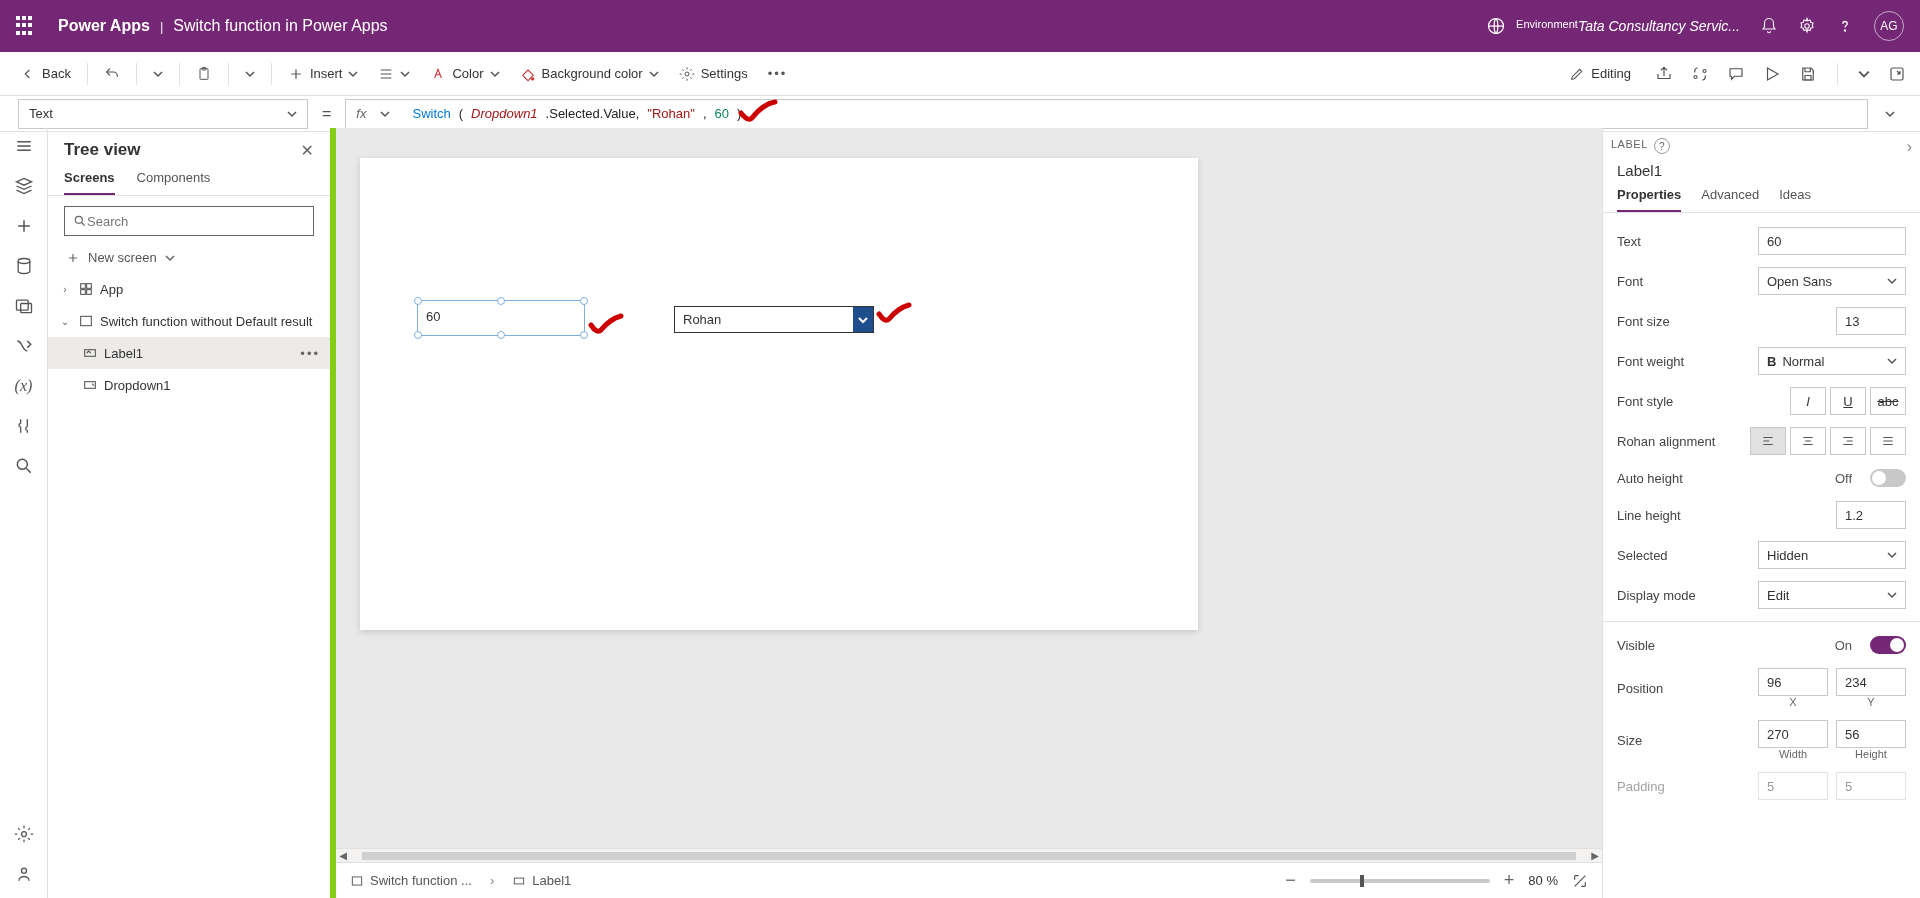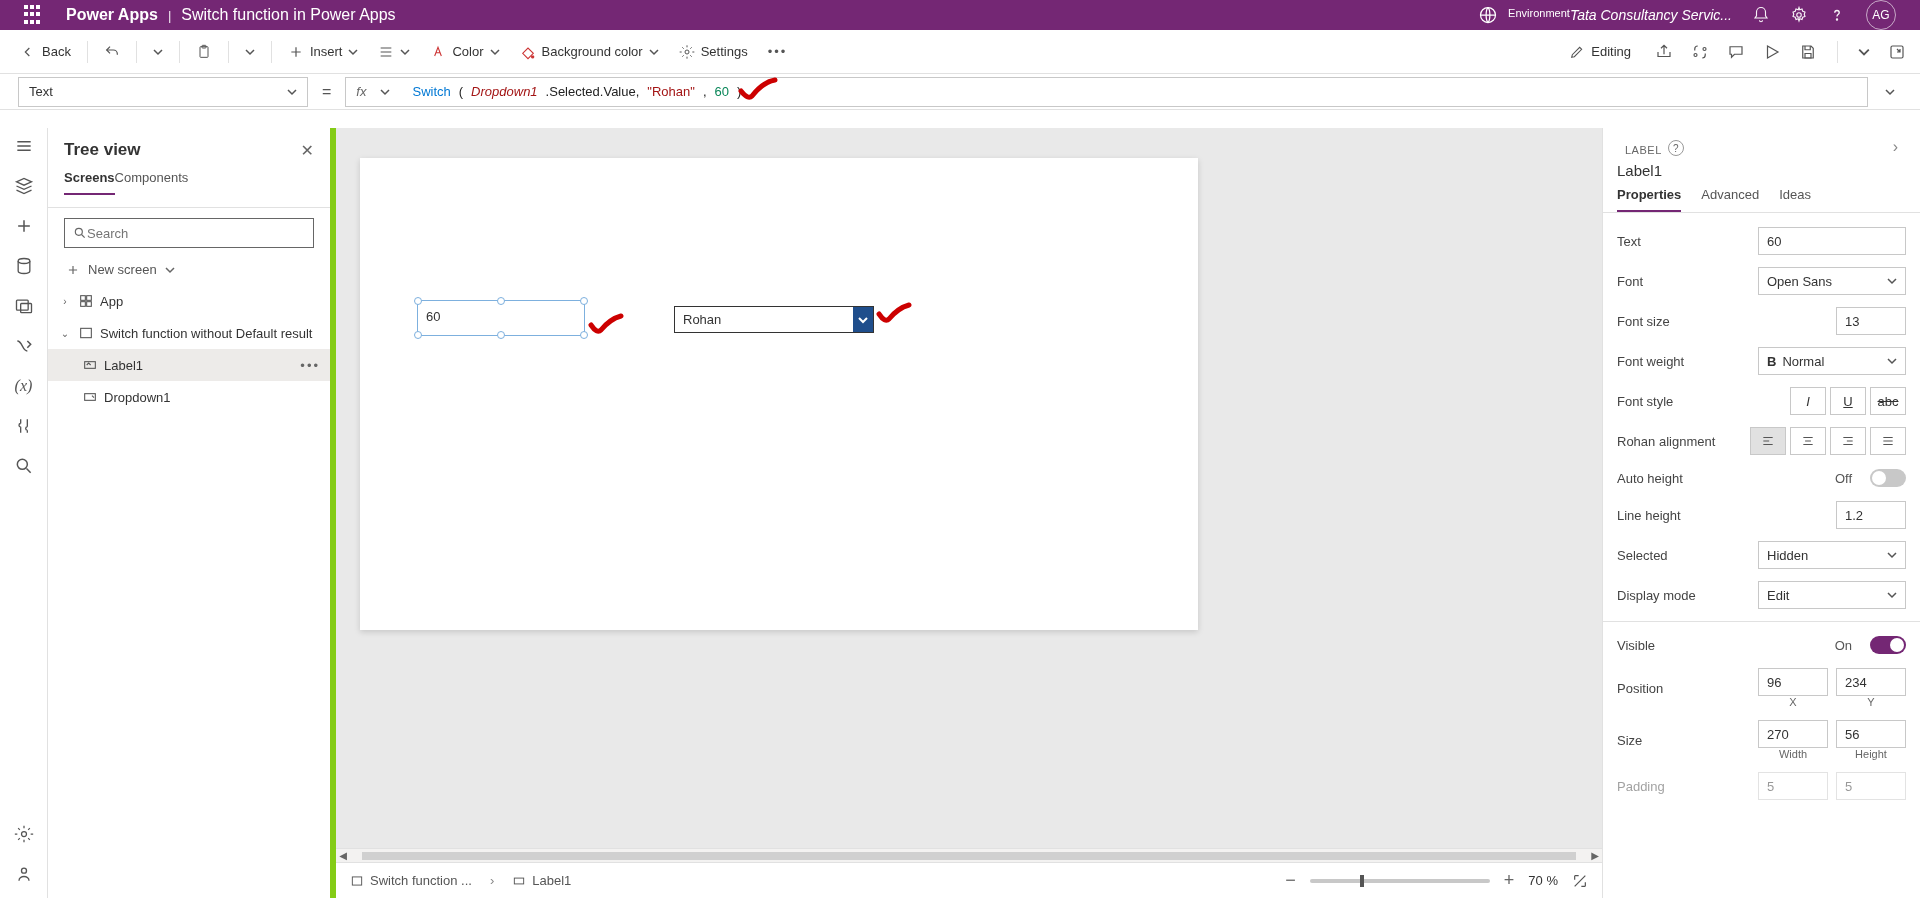--- a/index.html
+++ b/index.html
@@ -1,19 +1,19 @@
 <!DOCTYPE html>
 <html><head>
 <meta charset="utf-8">
 <style>
 * { margin:0; padding:0; box-sizing:border-box; font-family:"Segoe UI",sans-serif; }
 body { background:#fff; overflow:hidden; font-size:13px; color:#333; }
 
 
-.top-header { height:30px; background:#742774; color:#fff; display:flex; align-items:center; padding:0 24px; }
+.top-header { height:52px; background:#742774; color:#fff; display:flex; align-items:center; padding:0 16px; }
 .waffle { width:20px; height:20px; display:flex; flex-wrap:wrap; gap:2px; margin-right:22px; cursor:pointer; }
 .waffle span { width:4px; height:4px; background:#fff; }
 .app-title { font-size:16px; font-weight:600; }
 .divider-v { margin:0 10px; font-weight:300; opacity:.9; }
 .page-title { font-size:16px; font-weight:500; }
 .header-right { margin-left:auto; display:flex; align-items:center; gap:20px; }
 .env-block { display:flex; align-items:center; gap:10px; }
 .env-icon { width:20px; height:20px; }
 .env-text { display:flex; flex-direction:row; line-height:1.2; }
 .env-label { font-size:11px; }
@@ -50,21 +50,21 @@
 .rail { width:48px; border-right:1px solid #e1e1e1; display:flex; flex-direction:column; align-items:center; padding-top:8px; gap:20px; }
 .rail-icon { width:20px; height:20px; cursor:pointer; color:#555; }
 .rail .active { color:#742774; }
 .rail-bottom { margin-top:auto; display:flex; flex-direction:column; gap:20px; padding-bottom:14px; align-items:center; }
 
 
 .tree-panel { width:288px; border-right:6px solid #84cc16; display:flex; flex-direction:column; }
 .tree-head { display:flex; align-items:center; justify-content:space-between; padding:12px 16px 4px; }
 .tree-title { font-size:17px; font-weight:600; }
 .close-x { cursor:pointer; color:#666; font-size:16px; }
-.ttabs { display:flex; padding:6px 16px 12px; border-bottom:1px solid #e1e1e1; }
+.ttabs { display:flex; gap:22px; padding:6px 16px 0; border-bottom:1px solid #e1e1e1; }
 .ttab { padding-bottom:8px; cursor:pointer; color:#555; }
 .ttab.active { color:#333; border-bottom:2px solid #742774; font-weight:600; }
 .search-wrap { padding:10px 16px; }
 .searchbox { height:30px; border:1px solid #666; display:flex; align-items:center; padding:0 8px; }
 .searchbox input { border:none; outline:none; flex:1; font-size:13px; }
 .newscreen { display:flex; align-items:center; gap:8px; padding:4px 18px 8px; color:#555; cursor:pointer; }
 .tree-body { flex:1; overflow:auto; }
 .tnode { display:flex; align-items:center; height:32px; padding:0 10px; gap:6px; cursor:pointer; }
 .tnode.selected { background:#edebe9; }
 .tcaret { width:14px; text-align:center; color:#666; font-size:10px; }
@@ -88,21 +88,21 @@
 
 .status-bar { height:36px; border-top:1px solid #e1e1e1; display:flex; align-items:center; padding:0 14px; gap:18px; background:#fff; }
 .bc { display:flex; align-items:center; gap:6px; color:#555; cursor:pointer; }
 .bc-sep { color:#888; }
 .status-right { margin-left:auto; display:flex; align-items:center; gap:14px; }
 .zoom-slider { width:180px; height:4px; background:#c8c8c8; position:relative; border-radius:2px; }
 .zoom-thumb { position:absolute; top:-4px; width:4px; height:12px; background:#555; }
 
 
 .ppanel { width:318px; border-left:1px solid #e1e1e1; display:flex; flex-direction:column; overflow:auto; }
-.ppanel-head { padding:10px 22px 4px; display:flex; align-items:flex-end; gap:6px; color:#666; }
+.ppanel-head { padding:10px 8px 4px; display:flex; align-items:flex-start; gap:6px; color:#666; }
 .ppanel-head .q { width:16px;height:16px;border:1px solid #999;border-radius:50%;display:flex;align-items:center;justify-content:center;font-size:10px; }
 .elname { padding:2px 14px 8px; font-size:15px; }
 .ptabs { display:flex; gap:20px; padding:0 14px; border-bottom:1px solid #e1e1e1; }
 .ptab { padding-bottom:8px; cursor:pointer; color:#555; font-size:13px; }
 .ptab.active { color:#333; border-bottom:2px solid #742774; font-weight:600; }
 .prow { display:flex; align-items:center; padding:6px 14px; gap:10px; min-height:34px; }
 .prow .plab { flex:1; color:#444; }
 .pfield { width:148px; height:28px; border:1px solid #c8c8c8; padding:0 8px; display:flex; align-items:center; justify-content:space-between; }
 .pfield.small { width:70px; }
 .toggle { width:36px; height:18px; border-radius:9px; background:#c8c8c8; position:relative; }
@@ -474,21 +474,21 @@
             <rect x="4" y="7" width="16" height="10"></rect>
           </svg>
         <span>Label1</span>
       </div>
       <div class="status-right">
         <span style="font-size:18px;color:#666;cursor:pointer">−</span>
         <div class="zoom-slider">
             <div class="zoom-thumb" style="left:50px"></div>
           </div>
         <span style="font-size:18px;color:#666;cursor:pointer">+</span>
-        <span>70  %</span>
+        <span>80  %</span>
         <svg style="width:16px;height:16px;cursor:pointer" viewBox="0 0 24 24" fill="none" stroke="#555" stroke-width="1.8">
             <path d="M4 20l16-16M4 4h6M4 4v6M20 20h-6M20 20v-6" transform="rotate(0)"></path>
           </svg>
       </div>
     </div>
   </div>
 
   <div class="ppanel">
     <div class="ppanel-head">
       <span style="font-size:11px;letter-spacing:.5px">LABEL</span>

